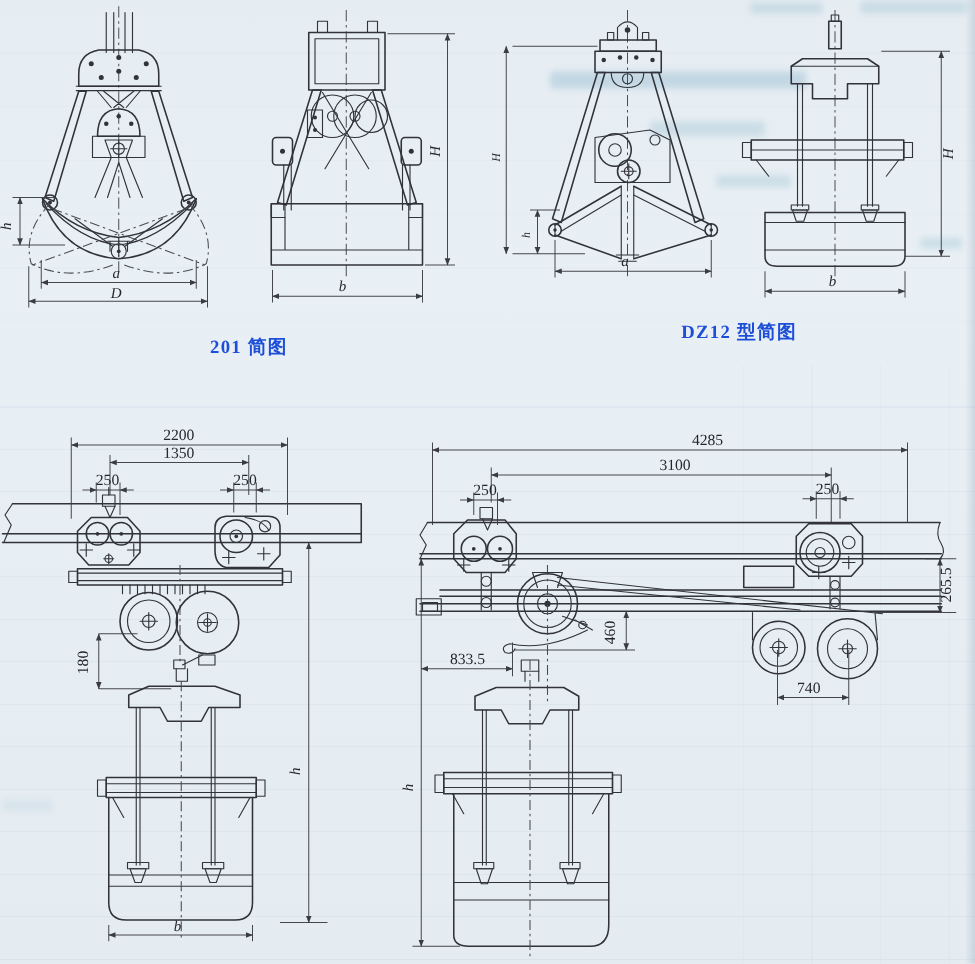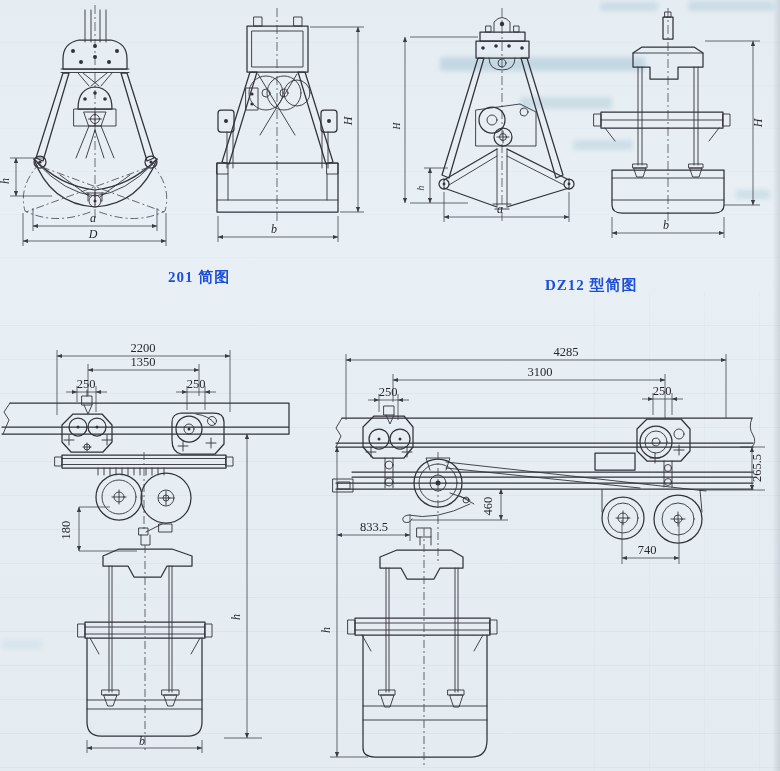--- a/index.html
+++ b/index.html
@@ -403,15 +403,15 @@
     <path class="ln2" d="M363,706 H487 M363,720 H487"></path>
     <path class="dash" d="M424,528 V765"></path>
 
     <path class="dim" d="M330,757 H368"></path>
     <path class="dim" d="M337,447 V757" marker-start="url(#ar)" marker-end="url(#ar)"></path>
     <text class="dimi" x="330" y="630" transform="rotate(-90 330 630)">h</text>
   </g>
 </svg>
 
 <div class="caption" style="left:168px;top:268px;">201 简图</div>
-<div class="caption" style="left:545px;top:276px;">DZ12 型简图</div>
+<div class="caption" style="left:545px;top:256px;">DZ12 型简图</div>
 
 <div class="page-edge"></div>
 
 </body></html>

